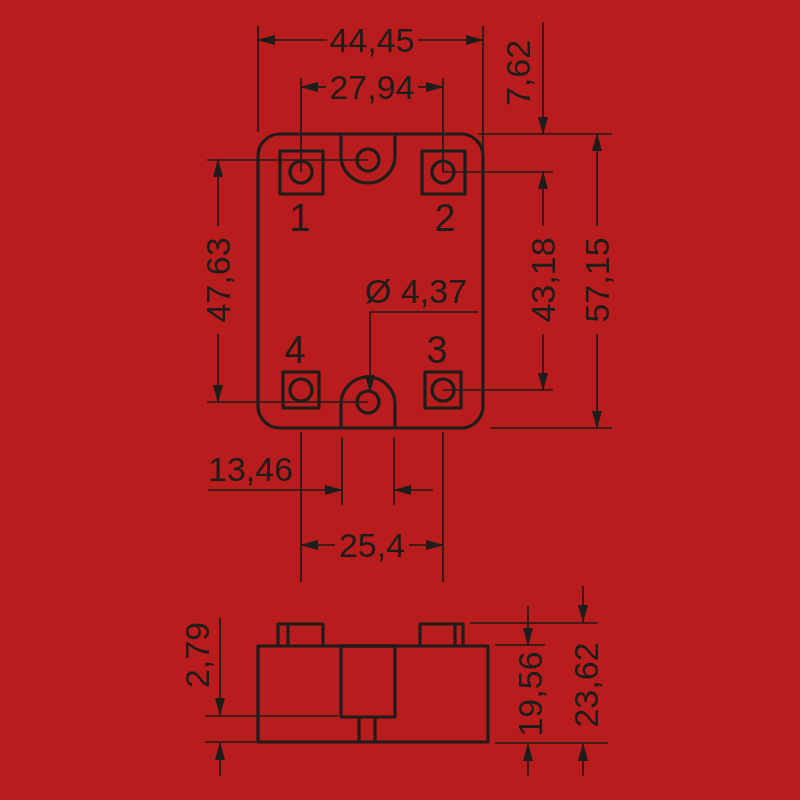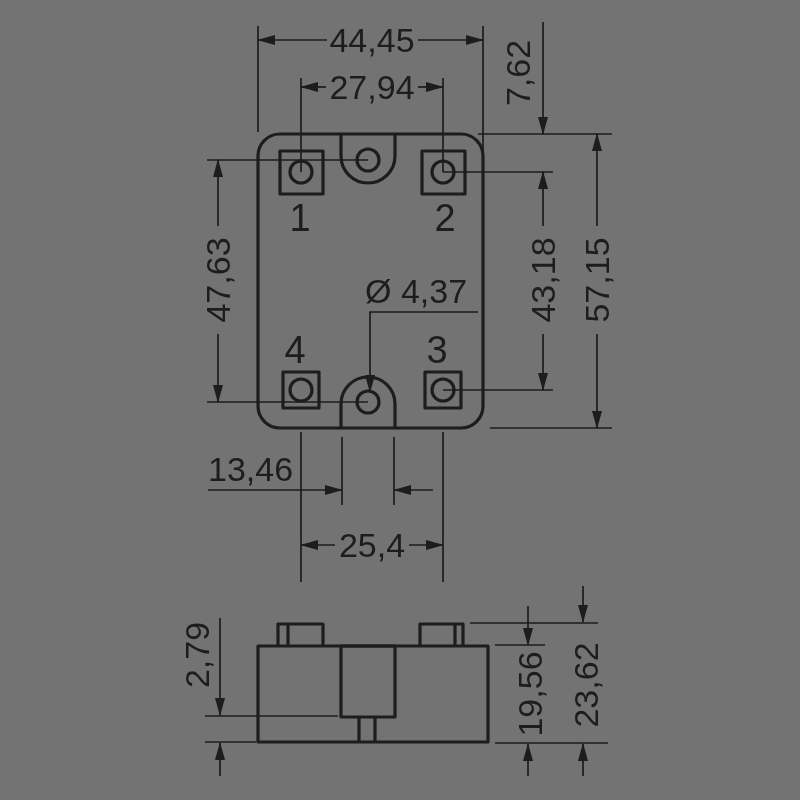--- a/index.html
+++ b/index.html
@@ -1,16 +1,16 @@
 <!DOCTYPE html>
 <html><head>
 <meta charset="utf-8">
 <style>
   html,body{margin:0;padding:0;background:#ffffff;}
-  .stage{width:800px;height:800px;background:#737373;position:relative;}
+  .stage{width:800px;height:800px;background:#b91c1c;position:relative;}
   svg{display:block;}
   .thick{stroke:#1d1d1b;stroke-width:3.2;fill:none;stroke-linecap:butt;stroke-linejoin:round;}
   .thin{stroke:#1d1d1b;stroke-width:1.7;fill:none;stroke-linecap:butt;}
   .lbl{font-family:"Liberation Sans","DejaVu Sans",sans-serif;font-size:34px;fill:#1d1d1b;}
   .term{font-family:"Liberation Sans","DejaVu Sans",sans-serif;font-size:38px;fill:#1d1d1b;}
   .mid{text-anchor:middle;}
   .rot{text-anchor:middle;dominant-baseline:central;}
 </style>
 </head>
 <body>

